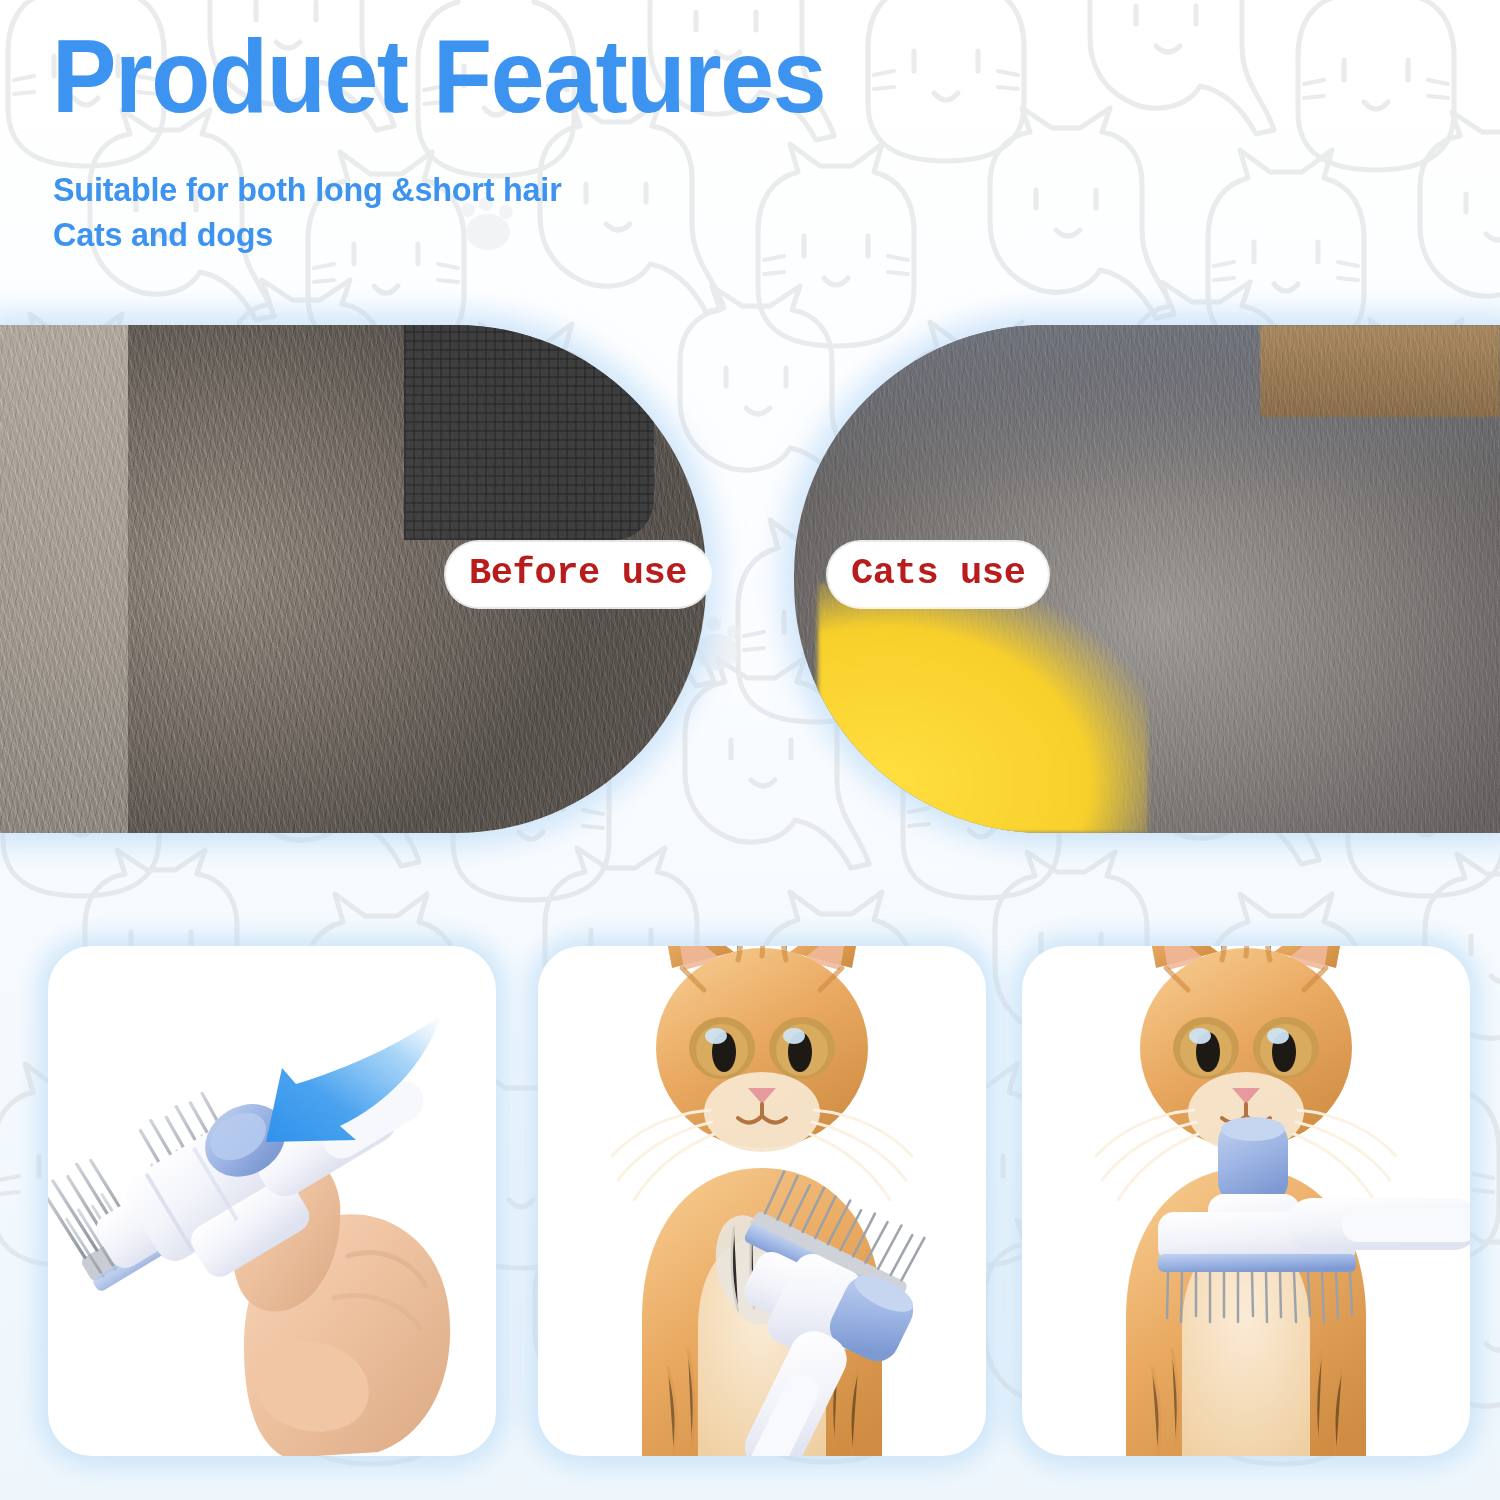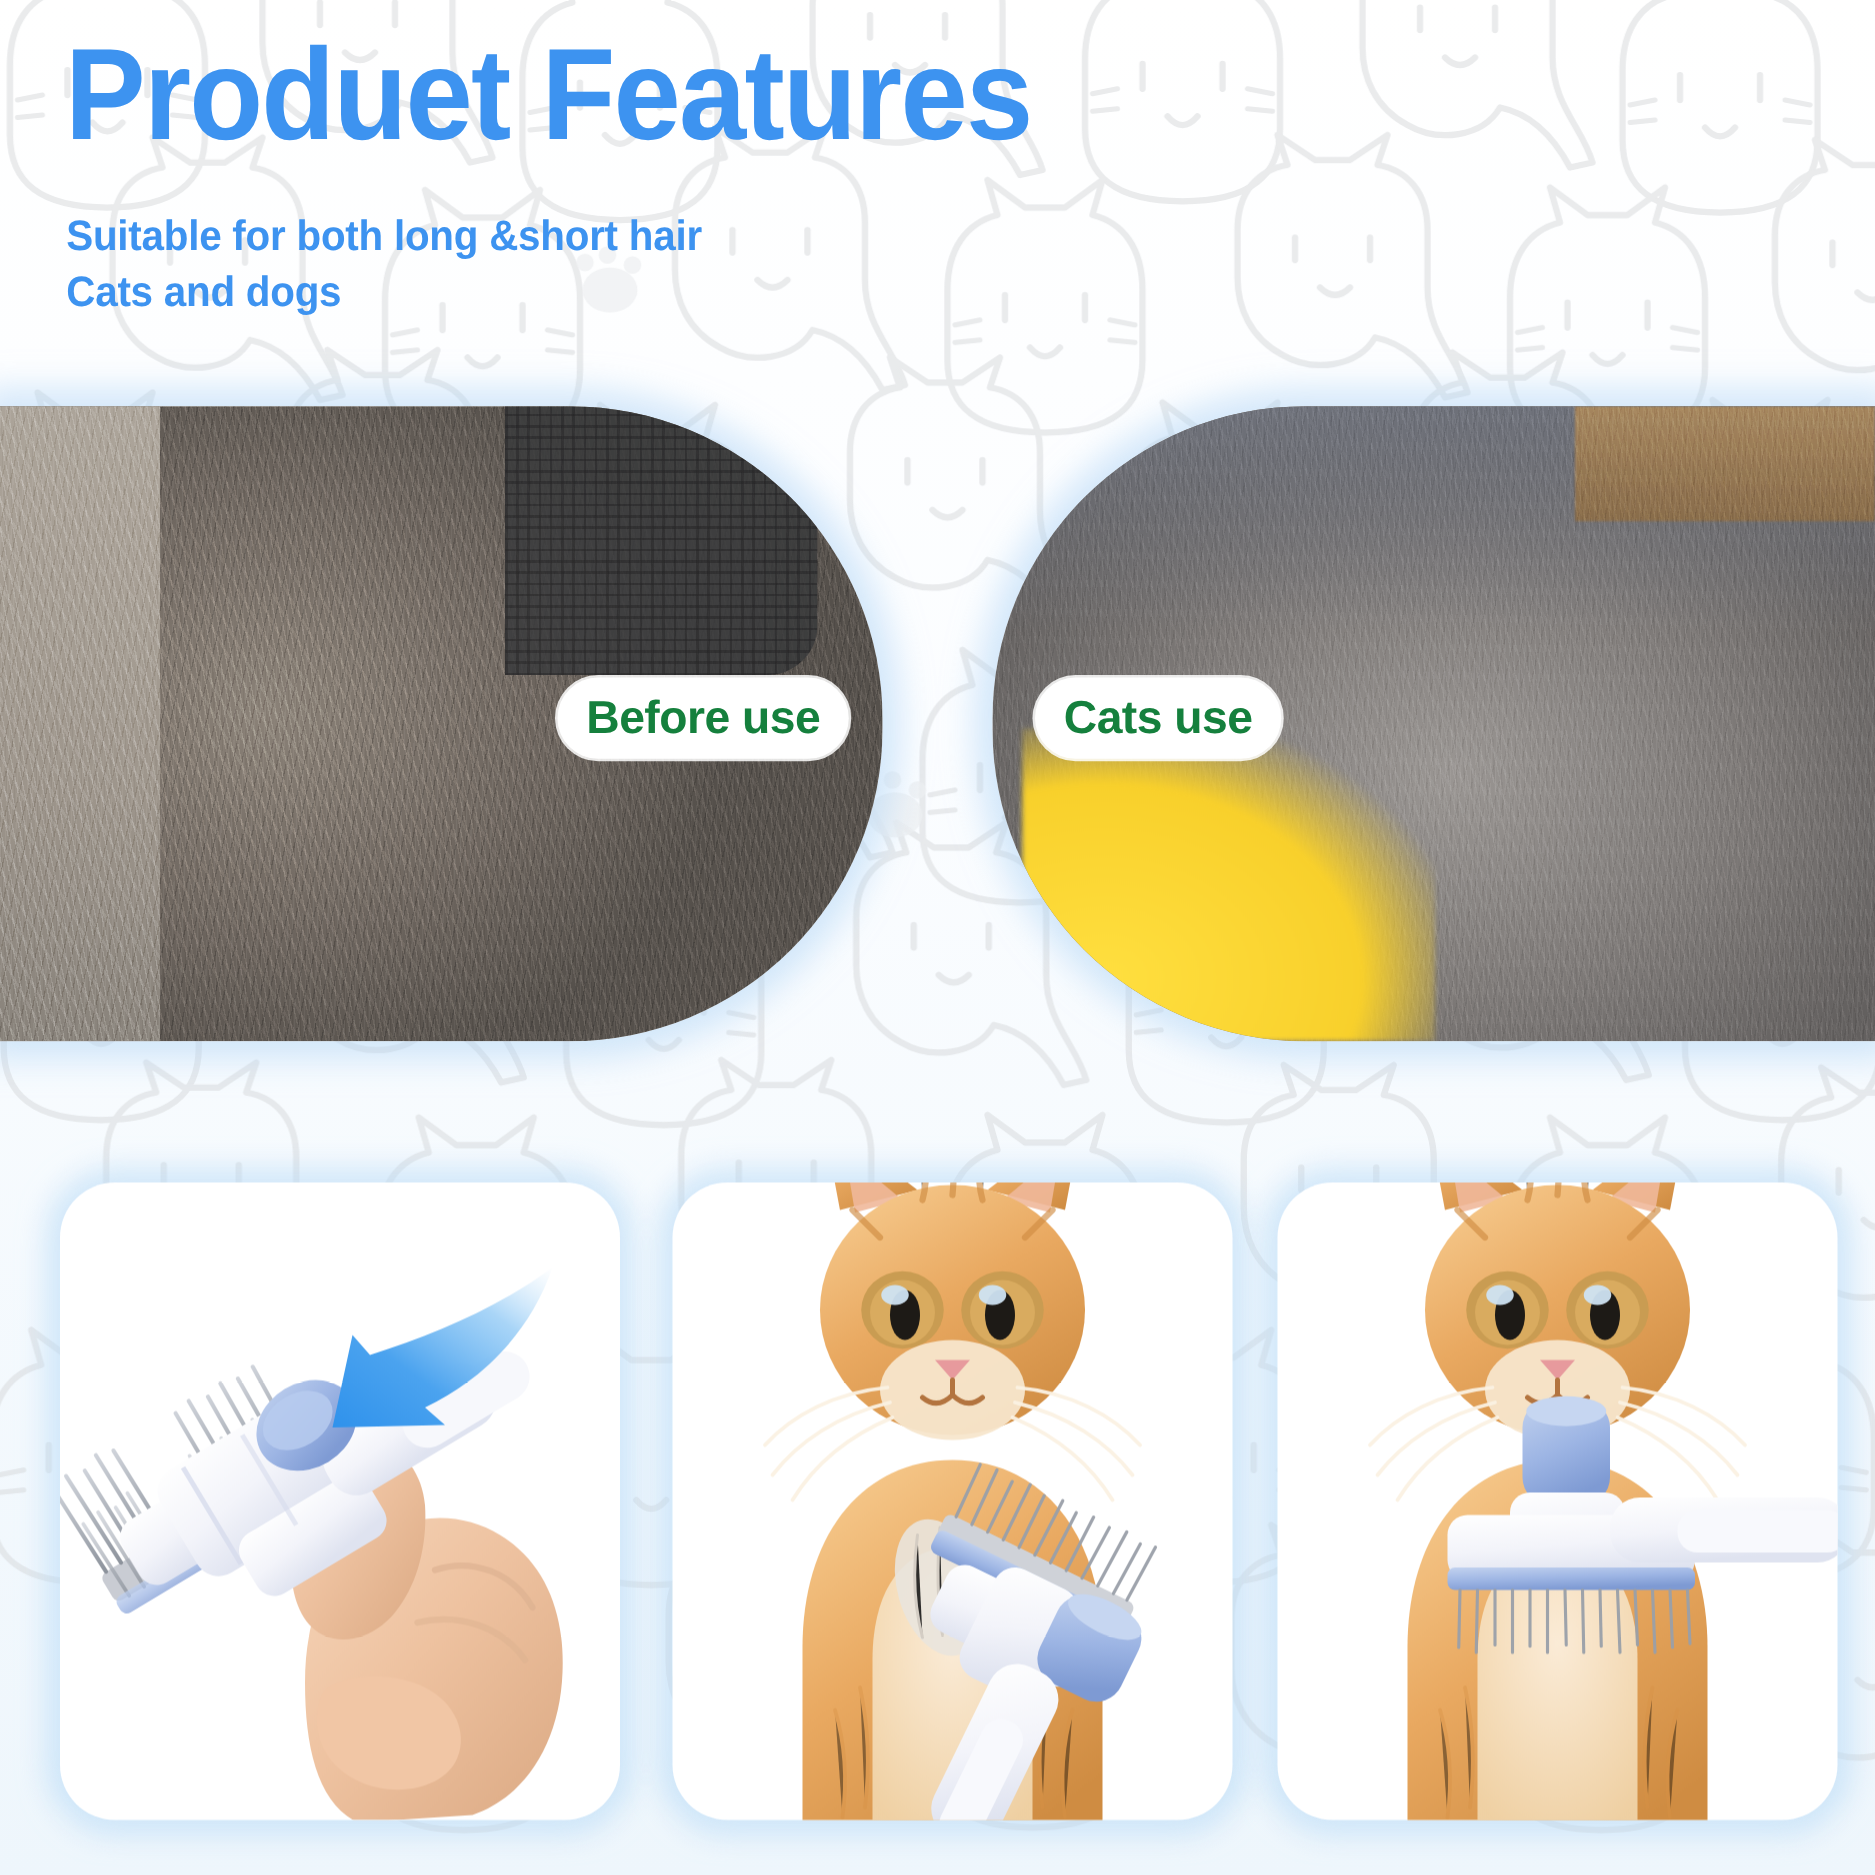--- a/index.html
+++ b/index.html
@@ -153,28 +153,29 @@
     opacity:.85;
     filter:blur(1px);
   }
 
   
   .sticker {
     position:absolute;
     font-size:37px;
     font-weight:700;
     letter-spacing:-.4px;
-    color:#15803d;
+    color:#b91c1c;
     background:#ffffff;
     padding:7px 17px 9px;
     border-radius:28px;
     line-height:1;
     white-space:nowrap;
     box-shadow:0 0 0 6px #ffffff, 0 0 0 8px rgba(255,255,255,.85);
     z-index:5;
+    font-family:Liberation Mono, monospace;
   }
   #badge-before { left:452px; top:548px; }
   #badge-after  { left:834px; top:548px; }
 
   
   #feature-row {
     position:absolute;
     left:0; top:930px;
     width:1500px; height:540px;
     z-index:2;

